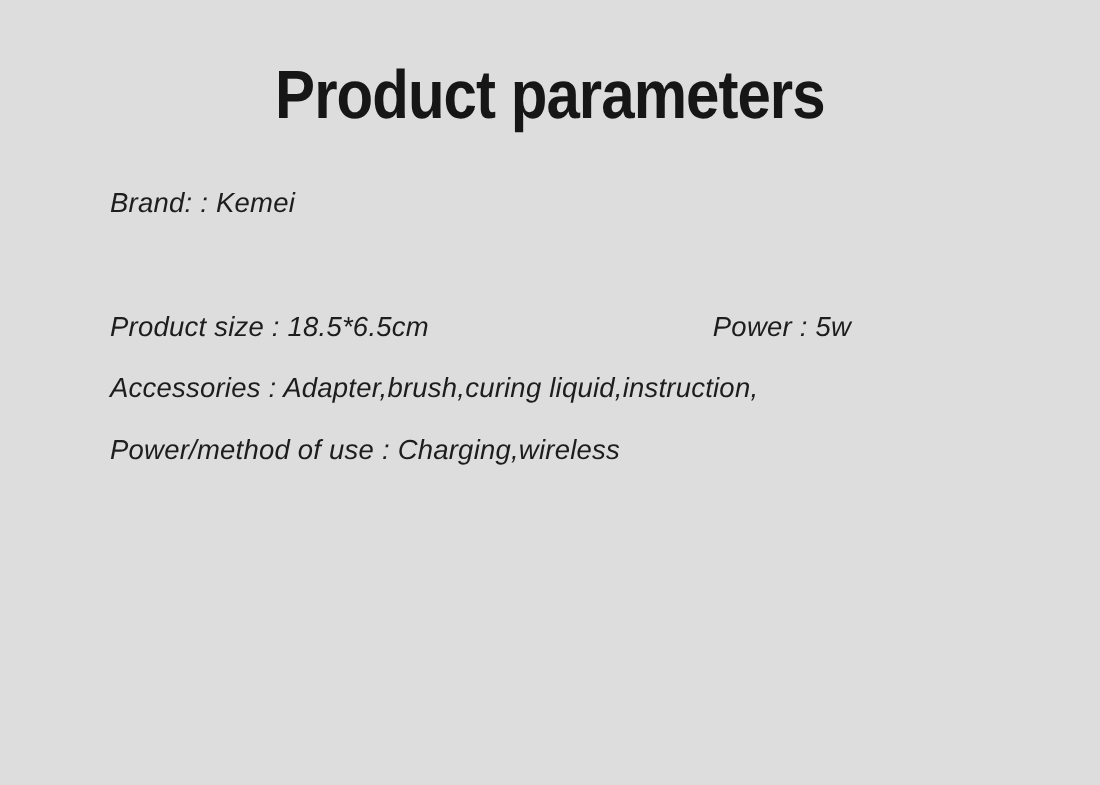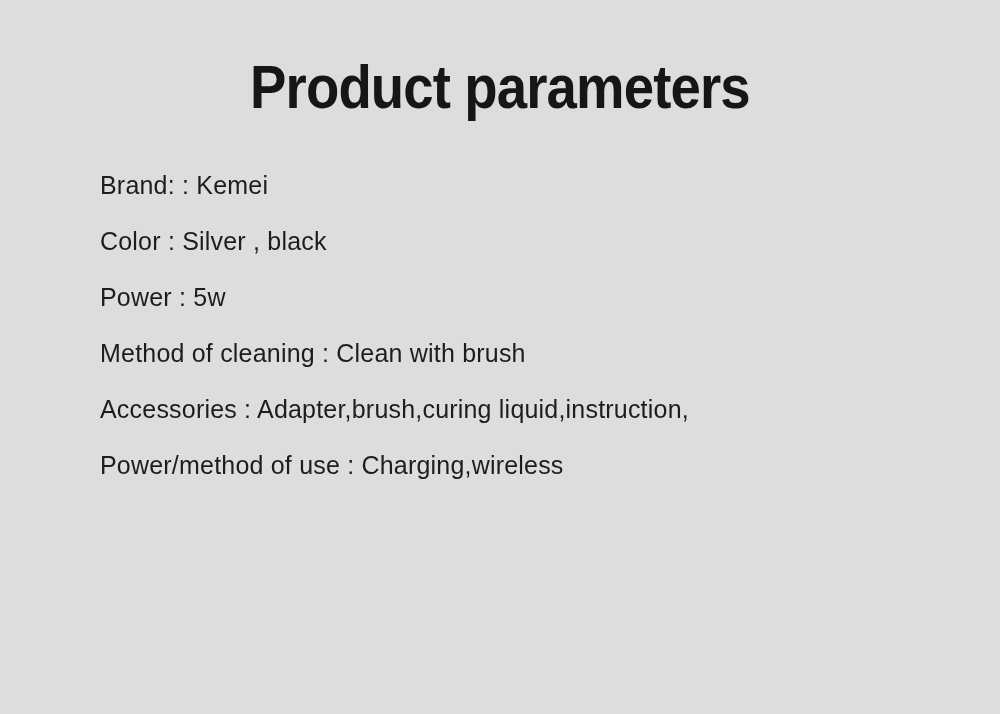--- a/index.html
+++ b/index.html
@@ -42,20 +42,21 @@
     .spec-row {
       display: flex;
       height: 56px;
       align-items: flex-start;
     }
     .cell {
       font-size: 25px;
       line-height: 34px;
       white-space: nowrap;
       letter-spacing: 0.2px;
+      font-style: italic;
     }
     .cell.left {
       flex: 0 0 548px;
       width: 548px;
     }
     .cell.right {
       flex: 1 1 auto;
     }
   </style>
 </head>
@@ -67,33 +68,29 @@
     <span class="title-inner">Product parameters</span>
   </h1>
 
   <div class="spec-table">
 
     <div class="spec-row">
       <span class="cell left">Brand: : Kemei</span>
     </div>
 
     <div class="spec-row">
-      <span class="cell left">Color : Silver , black</span>
     </div>
 
 
     <div class="spec-row">
+      <span class="cell left">Product size : 18.5*6.5cm</span>
       <span class="cell right">Power : 5w</span>
     </div>
 
 
-    <div class="spec-row">
-      <span class="cell left">Method of cleaning : Clean with brush</span>
-      <span class="cell right"></span>
-    </div>
 
     <div class="spec-row">
       <span class="cell left">Accessories : Adapter,brush,curing liquid,instruction,</span>
       <span class="cell right"></span>
     </div>
 
     <div class="spec-row">
       <span class="cell left">Power/method of use : Charging,wireless</span>
       <span class="cell right"></span>
     </div>

